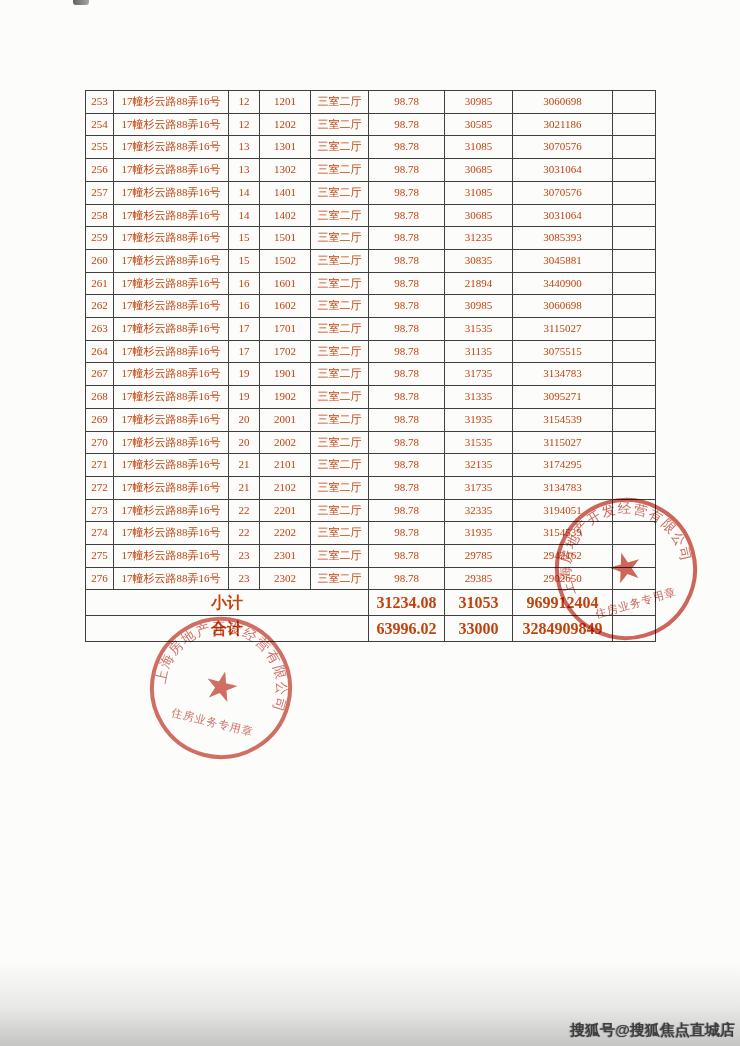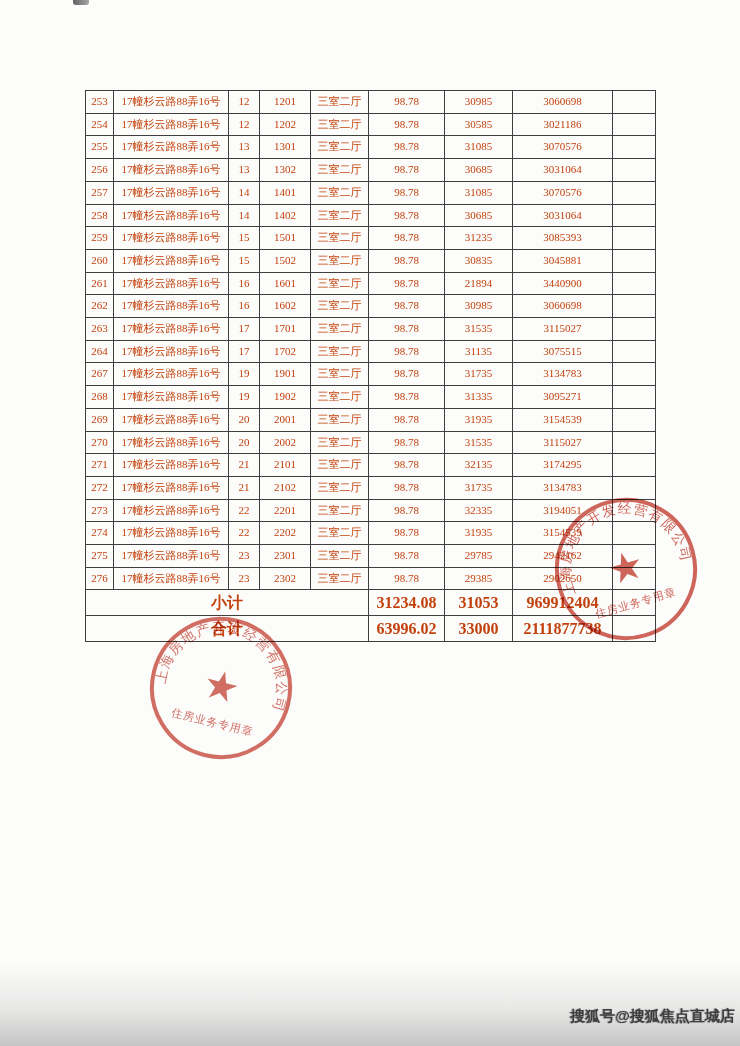--- a/index.html
+++ b/index.html
@@ -38,21 +38,21 @@
   .seal-ring { fill:none; stroke:currentColor; stroke-width:4; }
   .seal-ring-text { fill:currentColor; font-size:13.5px; letter-spacing:1.5px; font-family:"Liberation Serif",serif; }
   .seal-star { fill:currentColor; font-size:40px; font-family:"DejaVu Sans",sans-serif; }
   .seal-subtitle { fill:currentColor; font-size:11px; letter-spacing:1px; font-family:"Liberation Serif",serif; }
   .scan-shadow {
     position:absolute; left:0; right:0; bottom:0; height:85px;
     background:linear-gradient(to bottom, rgba(90,90,90,0) 0%, rgba(90,90,90,.12) 55%, rgba(80,80,80,.32) 100%);
     pointer-events:none;
   }
   .watermark {
-    position:absolute; right:5px; bottom:20px;
+    position:absolute; right:5px; bottom:6px;
     font-family:"Liberation Sans","DejaVu Sans",sans-serif;
     font-size:15px; font-weight:bold; color:#3e3e3e;
     text-shadow:-1px 0 1px rgba(70,70,70,.55);
   }
 </style>
 </head>
 <body>
 
 <div class="page">
 
@@ -319,21 +319,21 @@
         <td colspan="5">小计</td>
         <td>31234.08</td>
         <td>31053</td>
         <td>969912404</td>
         <td></td>
       </tr>
       <tr>
         <td colspan="5">合计</td>
         <td>63996.02</td>
         <td>33000</td>
-        <td>2111877738</td>
+        <td>3284909849</td>
         <td></td>
       </tr>
     </tbody>
   </table>
 
   <svg class="stamp stamp-right" viewBox="0 0 150 150" style="color: rgb(200, 75, 62);">
     <circle class="seal-ring" cx="75" cy="75" r="69"></circle>
     <path id="ring-a" d="M 22.4 94.2 A 56 56 0 1 1 127.6 94.2" fill="none"></path>
     <text class="seal-ring-text">
       <textPath href="#ring-a" startOffset="50%" text-anchor="middle">上海房地产开发经营有限公司</textPath>

